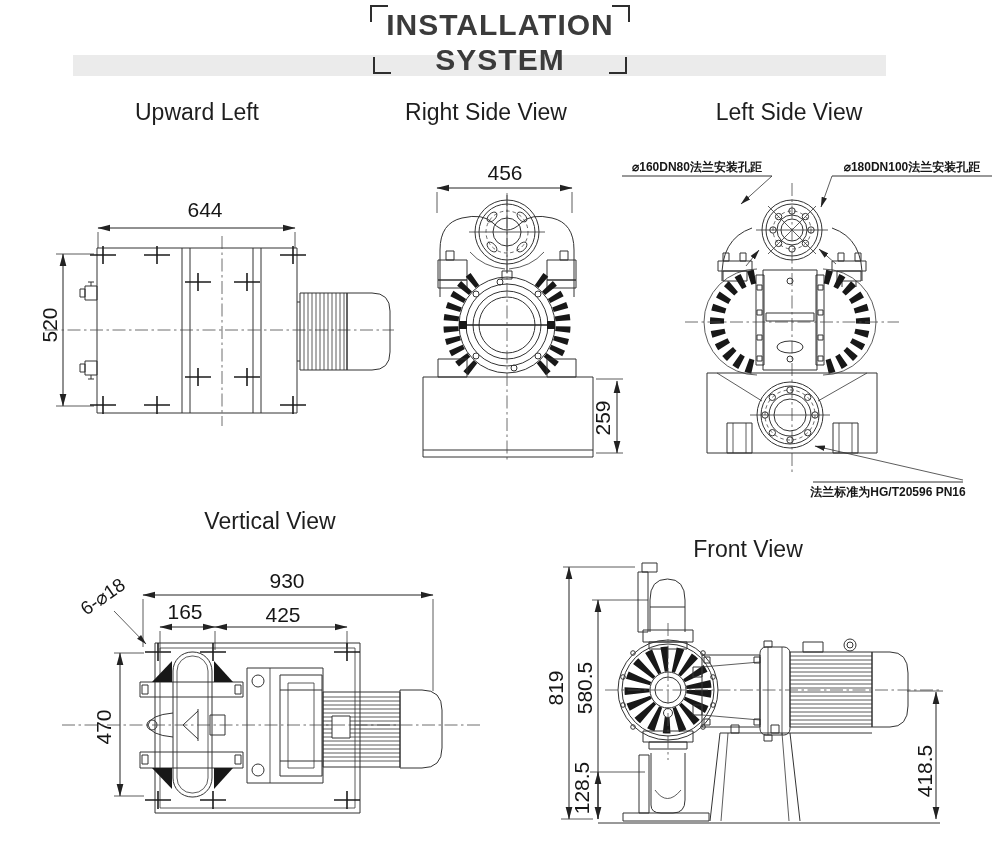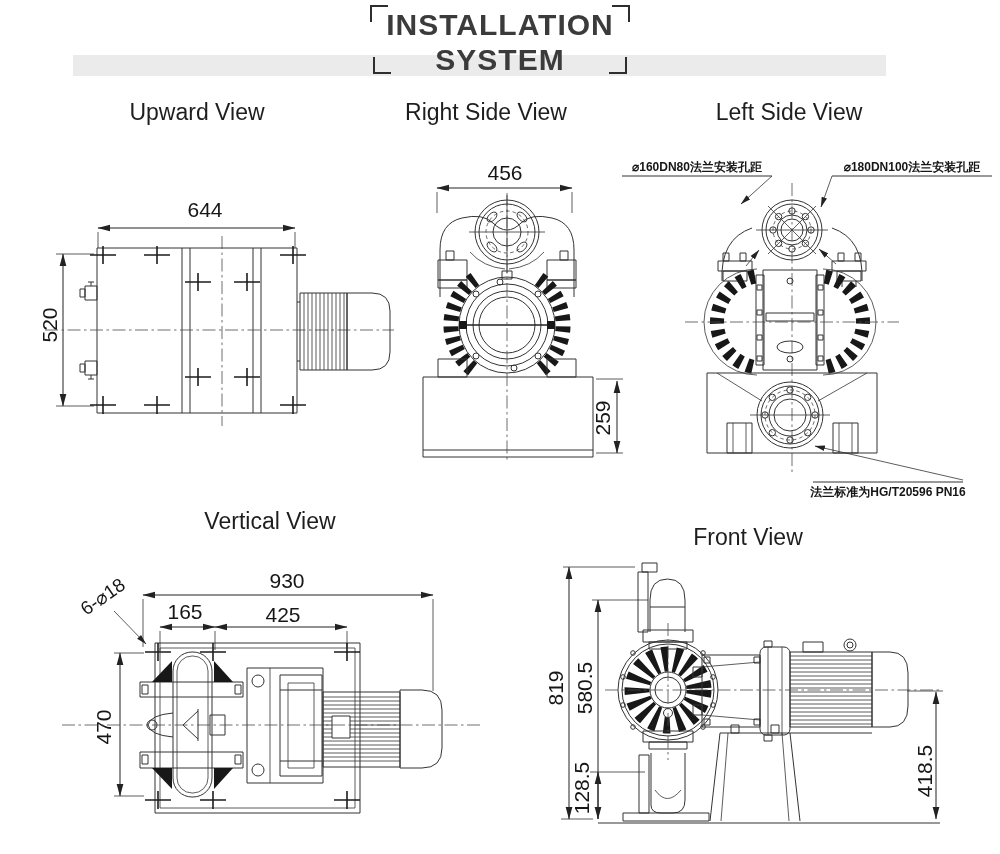--- a/index.html
+++ b/index.html
@@ -47,25 +47,25 @@
   </svg>
 
   <div class="grey-band"></div>
   <div class="bracket br-tl"></div>
   <div class="bracket br-tr"></div>
   <div class="bracket br-bl"></div>
   <div class="bracket br-br"></div>
   <div class="title-line t2">SYSTEM</div>
   <div class="title-line t1">INSTALLATION</div>
 
-  <div class="vlabel" style="left:197px;top:99px">Upward View</div>
+  <div class="vlabel" style="left:197px;top:99px">Upward Left</div>
   <div class="vlabel" style="left:486px;top:99px">Right Side View</div>
   <div class="vlabel" style="left:789px;top:99px">Left Side View</div>
   <div class="vlabel" style="left:270px;top:508px">Vertical View</div>
-  <div class="vlabel" style="left:748px;top:524px">Front View</div>
+  <div class="vlabel" style="left:748px;top:536px">Front View</div>
 
   <svg style="left:30px;top:190px" width="370" height="262" viewBox="0 0 370 262">
     <text class="dimtxt" x="175" y="27" text-anchor="middle">644</text>
     <line class="dim" x1="68" y1="38" x2="265" y2="38" marker-start="url(#ar)" marker-end="url(#ar)"></line>
     <line class="lnt" x1="68" y1="42" x2="68" y2="58"></line>
       <line class="lnt" x1="265" y1="42" x2="265" y2="58"></line>
     <text class="dimtxt" transform="rotate(-90 20 135)" x="20" y="142" text-anchor="middle">520</text>
     <line class="dim" x1="33" y1="64" x2="33" y2="216" marker-start="url(#ar)" marker-end="url(#ar)"></line>
     <line class="lnt" x1="26" y1="64" x2="64" y2="64"></line>
       <line class="lnt" x1="26" y1="216" x2="64" y2="216"></line>

